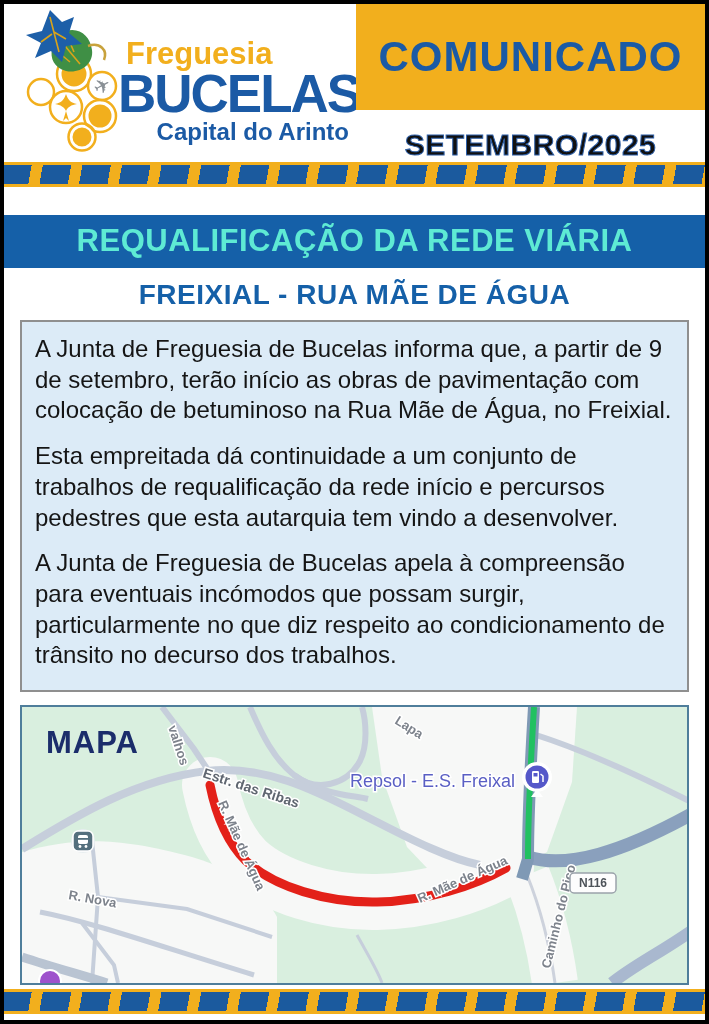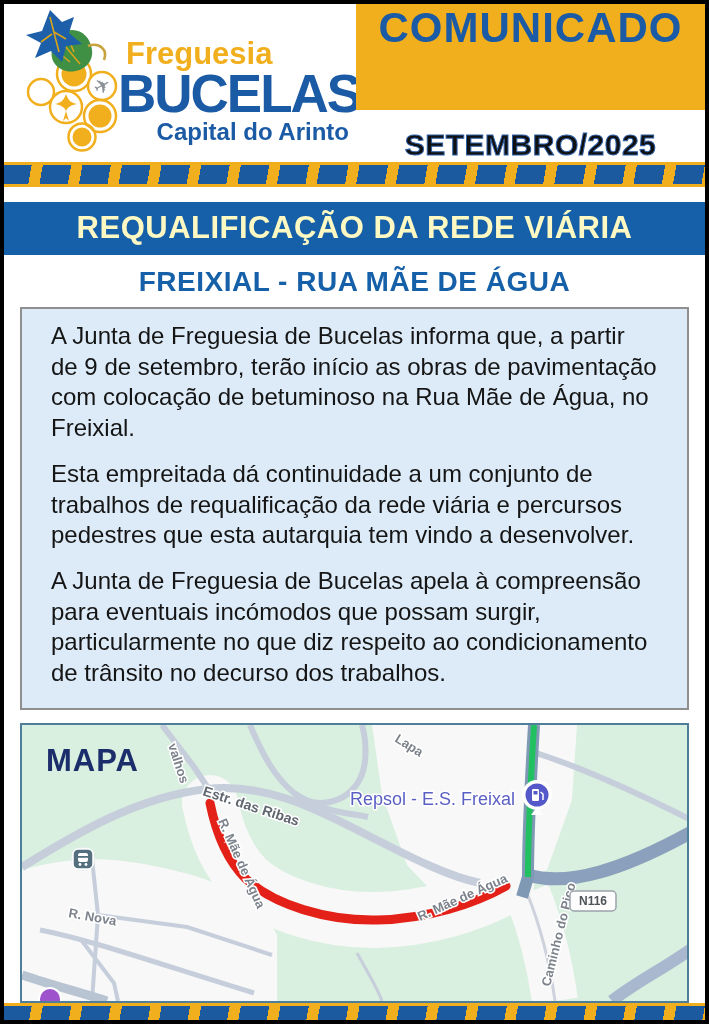--- a/index.html
+++ b/index.html
@@ -9,51 +9,51 @@
     font-family:"Liberation Sans", sans-serif;
     display:flex; flex-direction:column; overflow:hidden;
     position:relative;
   }
   
   .header { display:flex; height:158px; flex:0 0 auto; }
   .logo-wrap { width:352px; position:relative; }
   .right-col { flex:1; display:flex; flex-direction:column; }
   .comunicado-band {
     background:#F2AF1D; height:107px;
-    display:flex; align-items:flex-start; justify-content:center;
+    display:flex; align-items:center; justify-content:center;
   }
   .comunicado-band span {
     font-size:42px; font-weight:bold; color:#1B5AA5; letter-spacing:1px;
   }
   .date-label {
     text-align:center; margin-top:18px;
     font-size:30px; font-weight:bold; color:#101010;
     -webkit-text-stroke:1px #2D5FA8; letter-spacing:.5px;
   }
   
   .stripe { height:25px; background:#F2AF1D; position:relative; overflow:hidden; flex:0 0 auto; }
   .stripe::before {
     content:""; position:absolute; left:-12px; right:-12px; top:3px; bottom:3px;
     background:repeating-linear-gradient(100deg, transparent 0 11px, #1B5A9E 11px 39px);
   }
   .stripe-bottom { margin-top:auto; }
   .bottom-gap { height:6px; flex:0 0 auto; }
   
   .banner {
-    margin-top:15px; background:#1560A8; color:#fef9c3; text-align:center;
+    margin-top:28px; background:#1560A8; color:#5eead4; text-align:center;
     font-weight:bold; font-size:31px; padding:8px 0 9px; flex:0 0 auto; letter-spacing:.5px;
   }
   .subtitle {
     text-align:center; color:#1560A8; font-weight:bold; font-size:28px;
     margin:11px 16px 9px; flex:0 0 auto; letter-spacing:.5px;
   }
   
   .body-box {
     margin:0 16px; background:#DCEBF7; border:2px solid #8F8F8F;
-    padding:6px 29px 4px; flex:0 0 auto;
+    padding:6px 13px 4px; flex:0 0 auto;
   }
   .body-box p {
     font-size:24px; line-height:1.28; margin:6px 0 15px; color:#151515;
   }
   .body-box p:last-child { }
   
   .map-wrap {
     margin:13px 16px 0; border:2px solid #4F7E9B; height:276px;
     flex:0 0 auto; position:relative; overflow:hidden; background:#D9EFDF;
   }
@@ -114,21 +114,21 @@
   </div>
 
   <div class="stripe"></div>
 
   <div class="banner">REQUALIFICAÇÃO DA REDE VIÁRIA</div>
 
   <div class="subtitle">FREIXIAL - RUA MÃE DE ÁGUA</div>
 
   <div class="body-box">
     <p>A Junta de Freguesia de Bucelas informa que, a partir de 9 de setembro, terão início as obras de pavimentação com colocação de betuminoso na Rua Mãe de Água, no Freixial.</p>
-    <p>Esta empreitada dá continuidade a um conjunto de trabalhos de requalificação da rede viária e percursos pedestres que esta autarquia tem vindo a desenvolver.</p>
+    <p>Esta empreitada dá continuidade a um conjunto de trabalhos de requalificação da rede início e percursos pedestres que esta autarquia tem vindo a desenvolver.</p>
     <p>A Junta de Freguesia de Bucelas apela à compreensão para eventuais incómodos que possam surgir, particularmente no que diz respeito ao condicionamento de trânsito no decurso dos trabalhos.</p>
   </div>
 
   <div class="map-wrap">
     <svg width="675" height="276" viewBox="0 0 675 276">
 
       <rect x="0" y="0" width="675" height="276" fill="#D9EFDF"></rect>
 
       <g>
         <path d="M0,145 C55,130 95,130 170,150 C215,163 242,185 255,210 L255,276 L0,276 Z" fill="#F7F8F7"></path>

